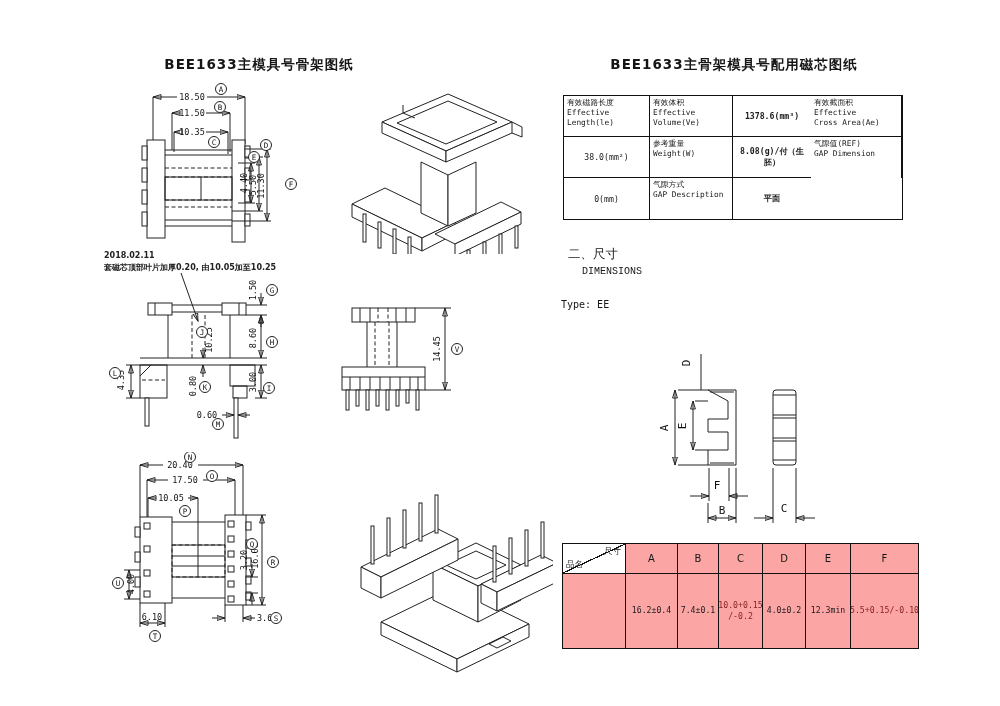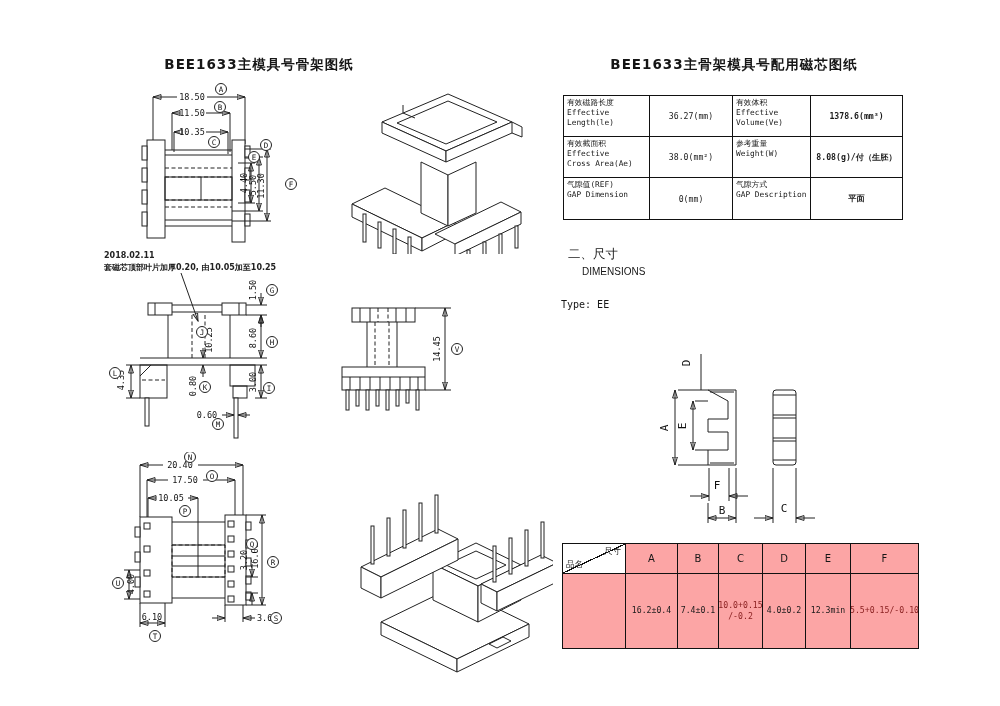--- a/index.html
+++ b/index.html
@@ -2,21 +2,21 @@
 <html><head>
 <meta charset="utf-8">
 <style>
   html,body{margin:0;padding:0;background:#e8e8e8;}
   #canvas{position:relative;width:1000px;height:706px;background:#ffffff;margin:0 auto;
           font-family:"DejaVu Sans",sans-serif;color:#1a1a1a;overflow:hidden;}
   .abs{position:absolute;}
   .title{font-size:13.5px;font-weight:600;letter-spacing:1px;text-align:center;color:#161616;}
   .note{font-size:8px;font-weight:700;line-height:1.45;color:#222;margin-left:16px;}
   .heading-cn{font-size:12.5px;color:#161616;}
-  .heading-en{font-size:10px;font-family:Liberation Sans, sans-serif;color:#161616;}
+  .heading-en{font-size:10px;font-family:Liberation Mono, monospace;color:#161616;}
   .type-label{font-size:10px;font-family:"DejaVu Sans Mono",monospace;color:#161616;}
 
   
   .dwg line,.dwg path,.dwg rect,.dwg polygon,.dwg polyline{stroke:#222;stroke-width:1;fill:none;}
   .dwg .fw{fill:#fff;}
   .dwg .dash{stroke-dasharray:4 2.5;}
   .dwg text{stroke:none;fill:#111;font-family:"DejaVu Sans Mono",monospace;font-size:8.5px;}
   .dwg .cl circle{fill:#fff;stroke:#222;}
   .dwg .cl text{font-size:7.5px;}
 
@@ -466,21 +466,20 @@
         <rect class="fw" x="228" y="50" width="3" height="36"></rect>
     </g>
   </svg>
 
   <div class="abs ctable">
     <div class="cc">
       <div>有效磁路长度</div>
         <div>Effective</div>
         <div>Length(le)</div>
     </div>
-    <div class="cv">36.27(mm)</div>
     <div class="cc">
       <div>有效体积</div>
         <div>Effective</div>
         <div>Volume(Ve)</div>
     </div>
     <div class="cv lc">1378.6(mm³)</div>
 
     <div class="cc">
       <div>有效截面积</div>
         <div>Effective</div>

